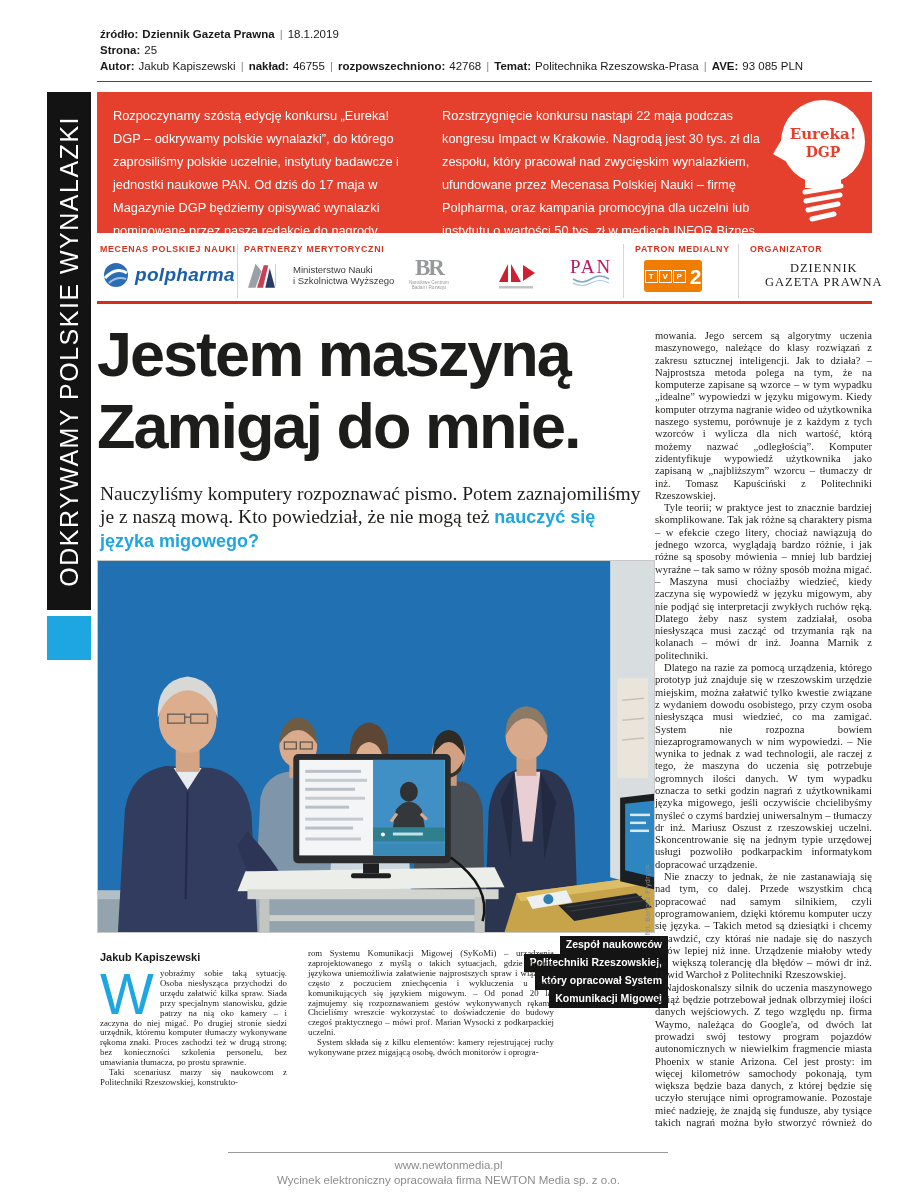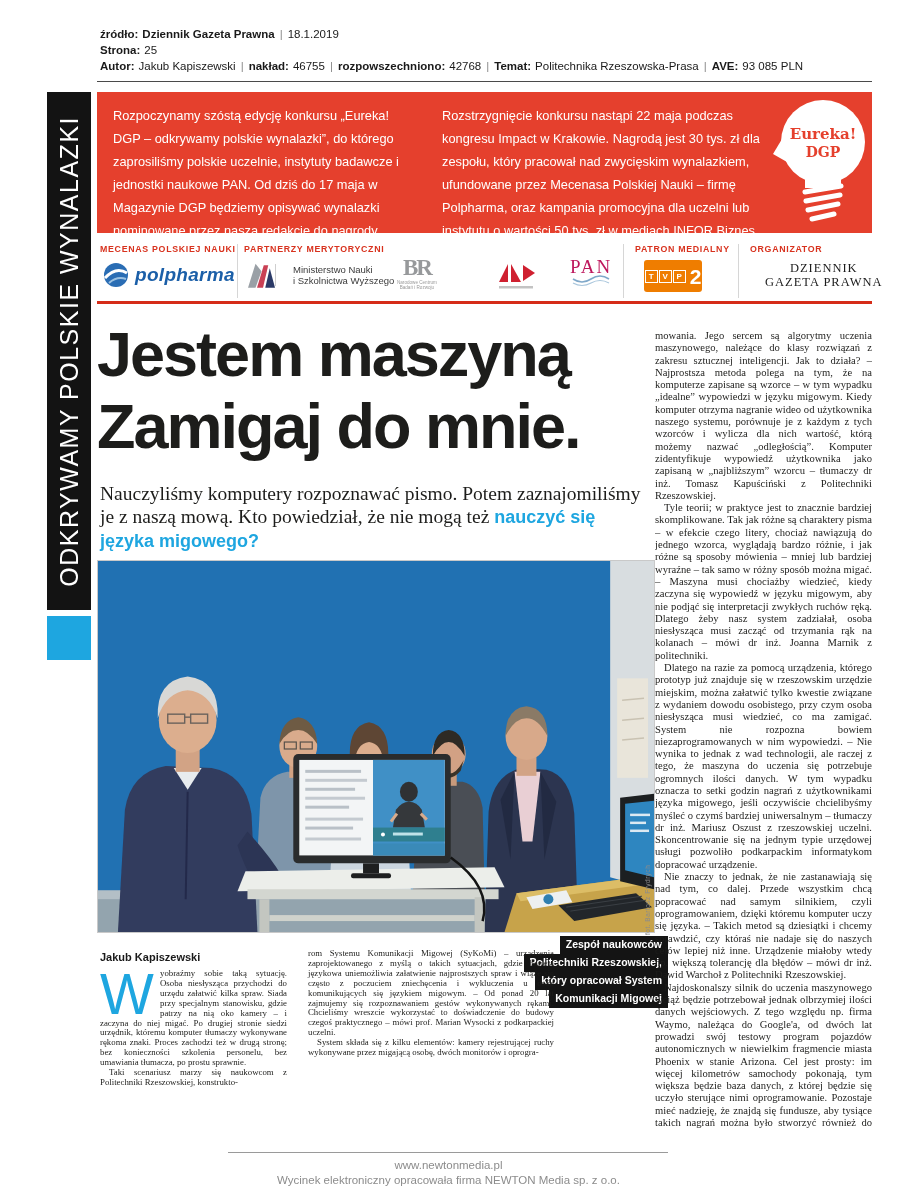--- a/index.html
+++ b/index.html
@@ -139,21 +139,21 @@
   <div class="logo" style="left:148px;top:20px">
     <svg width="30" height="30" viewBox="0 0 40 38">
       <polygon points="4,36 14,4 22,14 14,36" fill="#9aa0a6"></polygon>
       <polygon points="16,36 25,6 31,6 24,36" fill="#c94054"></polygon>
       <polygon points="27,36 33,10 40,36" fill="#2b3a67"></polygon>
     </svg>
     <span class="mnisw-txt"><span>Ministerstwo Nauki</span><br>
       <span>i Szkolnictwa Wyższego</span></span>
   </div>
 
-  <div class="logo ncbr" style="left:300px;top:18px;display:flex">
+  <div class="logo ncbr" style="left:312px;top:18px;display:flex">
     <span class="ncbr-glyph">BR</span>
     <span class="ncbr-sub"><span>Narodowe Centrum</span><br>
       <span>Badań i Rozwoju</span></span>
   </div>
 
   <div class="logo" style="left:400px;top:22px">
     <svg width="40" height="30" viewBox="0 0 40 30">
       <polygon points="2,20 11,2 11,20" fill="#cf2030"></polygon>
       <polygon points="14,2 24,20 14,20" fill="#cf2030"></polygon>
       <polygon points="26,3 38,11 26,19" fill="#cf2030"></polygon>

